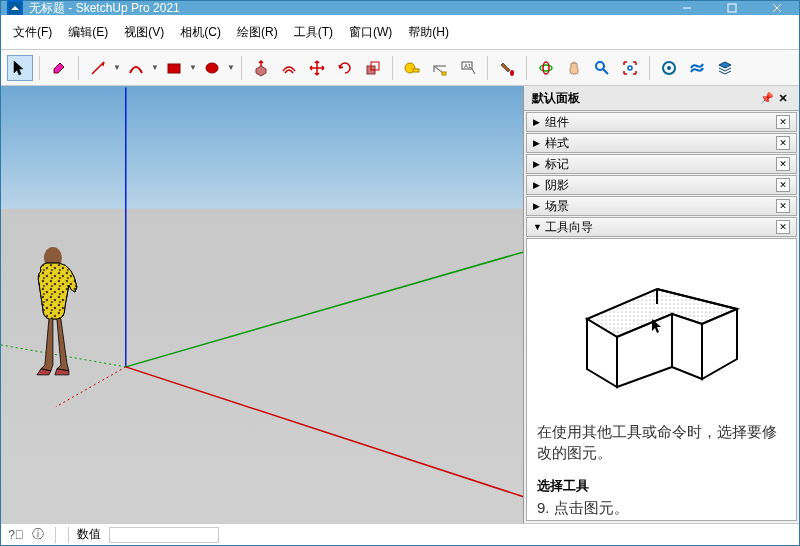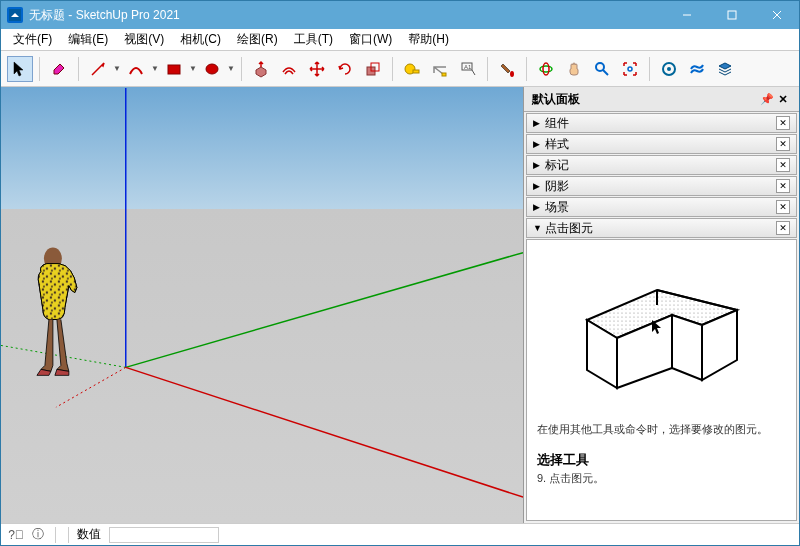--- a/index.html
+++ b/index.html
@@ -1,22 +1,22 @@
 <!DOCTYPE html>
 <html><head>
 <meta charset="utf-8">
 <style>
 * { margin: 0; padding: 0; box-sizing: border-box; font-family: "Microsoft YaHei", "Segoe UI", sans-serif; }
 body { width: 800px; height: 546px; overflow: hidden; background: #fff; }
 .window { width: 800px; height: 546px; border: 1px solid #2e7aa8; display: flex; flex-direction: column; }
-.titlebar { height: 28px; background: #5ea8d6; display: flex; align-items: center; color: #fff; font-size: 12px; }
+.titlebar { height: 14px; background: #5ea8d6; display: flex; align-items: center; color: #fff; font-size: 12px; }
 .titlebar .app-icon { width: 16px; height: 16px; margin: 0 6px; background: #0066cc; border-radius: 2px; display: flex; align-items: center; justify-content: center; font-size: 10px; }
 .titlebar .title { flex: 1; }
 .titlebar .win-btn { width: 45px; height: 30px; display: flex; align-items: center; justify-content: center; color: #fff; }
-.menubar { height: 22px; background: #fff; display: flex; align-items: center; font-size: 12px; padding: 0 4px; border-bottom: 1px solid #ccc; }
+.menubar { height: 35px; background: #fff; display: flex; align-items: center; font-size: 12px; padding: 0 4px; border-bottom: 1px solid #ccc; }
 .menubar .menu-item { padding: 2px 8px; cursor: default; }
 .toolbar { height: 36px; background: #f8f8f8; border-bottom: 1px solid #ccc; display: flex; align-items: center; padding: 0 6px; gap: 2px; }
 .tool-btn { width: 26px; height: 26px; display: flex; align-items: center; justify-content: center; border: 1px solid transparent; position: relative; }
 .tool-btn.active { border: 1px solid #7da2ce; background: #cce4f7; }
 .tool-sep { width: 1px; height: 24px; background: #ccc; margin: 0 4px; }
 .tool-dd { width: 8px; font-size: 8px; color: #555; display: flex; align-items: center; }
 .content { flex: 1; display: flex; overflow: hidden; }
 .viewport { flex: 1; position: relative; background: linear-gradient(to bottom, #6fa8d4 0%, #b8d4e8 28%, #c8c8c8 28.1%, #d0d0d0 100%); border-right: 1px solid #999; }
 .panel { width: 275px; background: #f0f0f0; display: flex; flex-direction: column; }
 .panel-title { height: 22px; background: #e8e8e8; border-bottom: 1px solid #aaa; display: flex; align-items: center; padding: 12px 8px; font-size: 12px; font-weight: bold; }
@@ -26,21 +26,21 @@
 .panel-section .arrow { width: 12px; font-size: 9px; }
 .panel-section .spacer { flex: 1; }
 .panel-section .x { width: 14px; height: 14px; border: 1px solid #999; display: flex; align-items: center; justify-content: center; font-size: 9px; background: #fff; }
 .panel-body { flex: 1; background: #fff; margin: 1px 2px 2px 2px; border: 1px solid #aaa; overflow: hidden; padding: 10px; font-size: 12px; }
 .instructor-img { width: 100%; height: 170px; display: flex; align-items: center; justify-content: center; }
 .statusbar { height: 22px; border-top: 1px solid #ccc; display: flex; align-items: center; font-size: 12px; padding: 0 6px; background: #fff; gap: 4px;}
 .statusbar .sb-icon { width: 18px; text-align: center; color: #555;}
 .statusbar .sb-sep { width: 1px; height: 16px; background: #ccc; margin: 0 4px; }
 .statusbar .sb-text { white-space: nowrap; overflow: hidden; text-overflow: ellipsis; }
 .heading2 { font-family: "SimSun", serif; font-weight: bold; font-size: 15px; margin-top: 14px; }
-.smalltext { font-size: 11px; color: #333; margin-top: 2px; line-height: 1.4; }
+.smalltext { font-size: 15px; color: #333; margin-top: 2px; line-height: 1.4; }
 svg { display: block; }
 </style>
 </head>
 <body>
 
 <div class="window">
 
   <div class="titlebar">
     <div class="app-icon">
       <svg width="12" height="12" viewBox="0 0 12 12">
@@ -277,21 +277,21 @@
           <span class="x">✕</span>
         </div>
       <div class="panel-section">
           <span class="arrow">▶</span>
           <span>场景</span>
           <span class="spacer"></span>
           <span class="x">✕</span>
         </div>
       <div class="panel-section">
           <span class="arrow">▼</span>
-          <span>点击图元</span>
+          <span>工具向导</span>
           <span class="spacer"></span>
           <span class="x">✕</span>
         </div>
       <div class="panel-body">
         <div class="instructor-img">
           <svg width="210" height="150" viewBox="0 0 210 150">
             <pattern id="dots" patternUnits="userSpaceOnUse" width="4" height="4">
                 <circle cx="1" cy="1" r="0.6" fill="#888"></circle>
               </pattern>
             <path d="M30 60 L100 30 L180 50 L145 65 L115 55 L60 78 Z" fill="url(#dots)" stroke="#000" stroke-width="2"></path>

